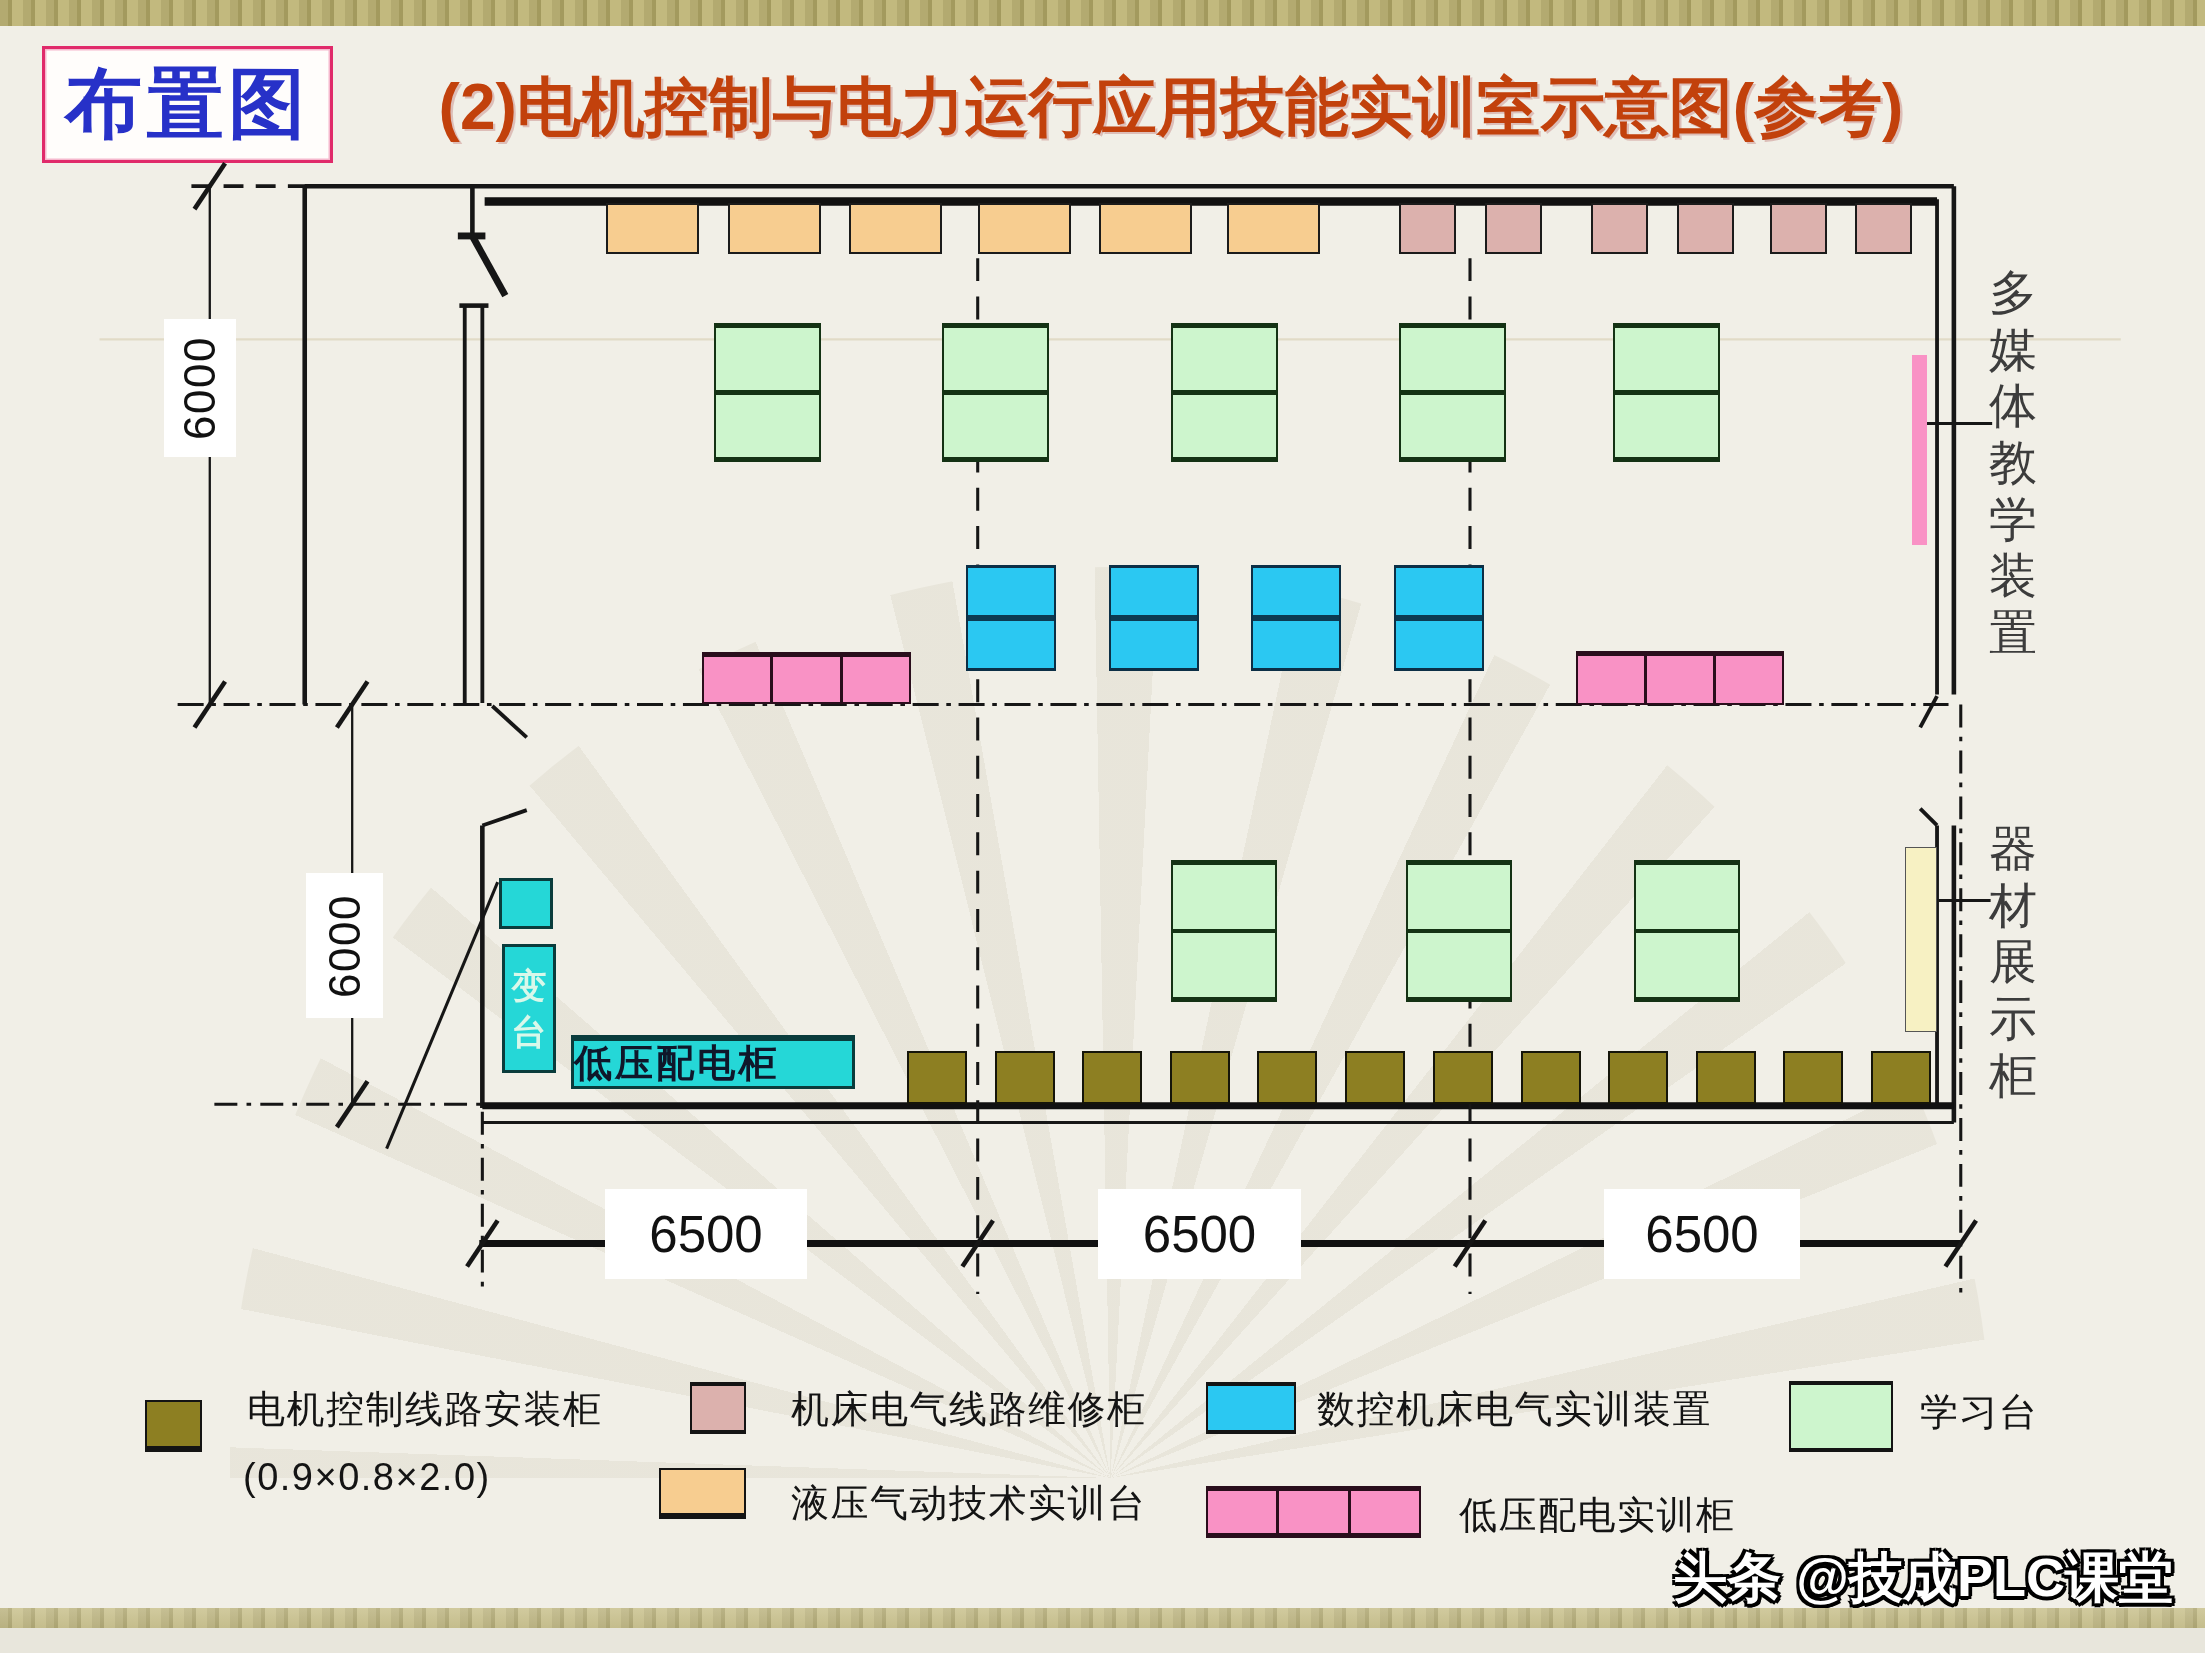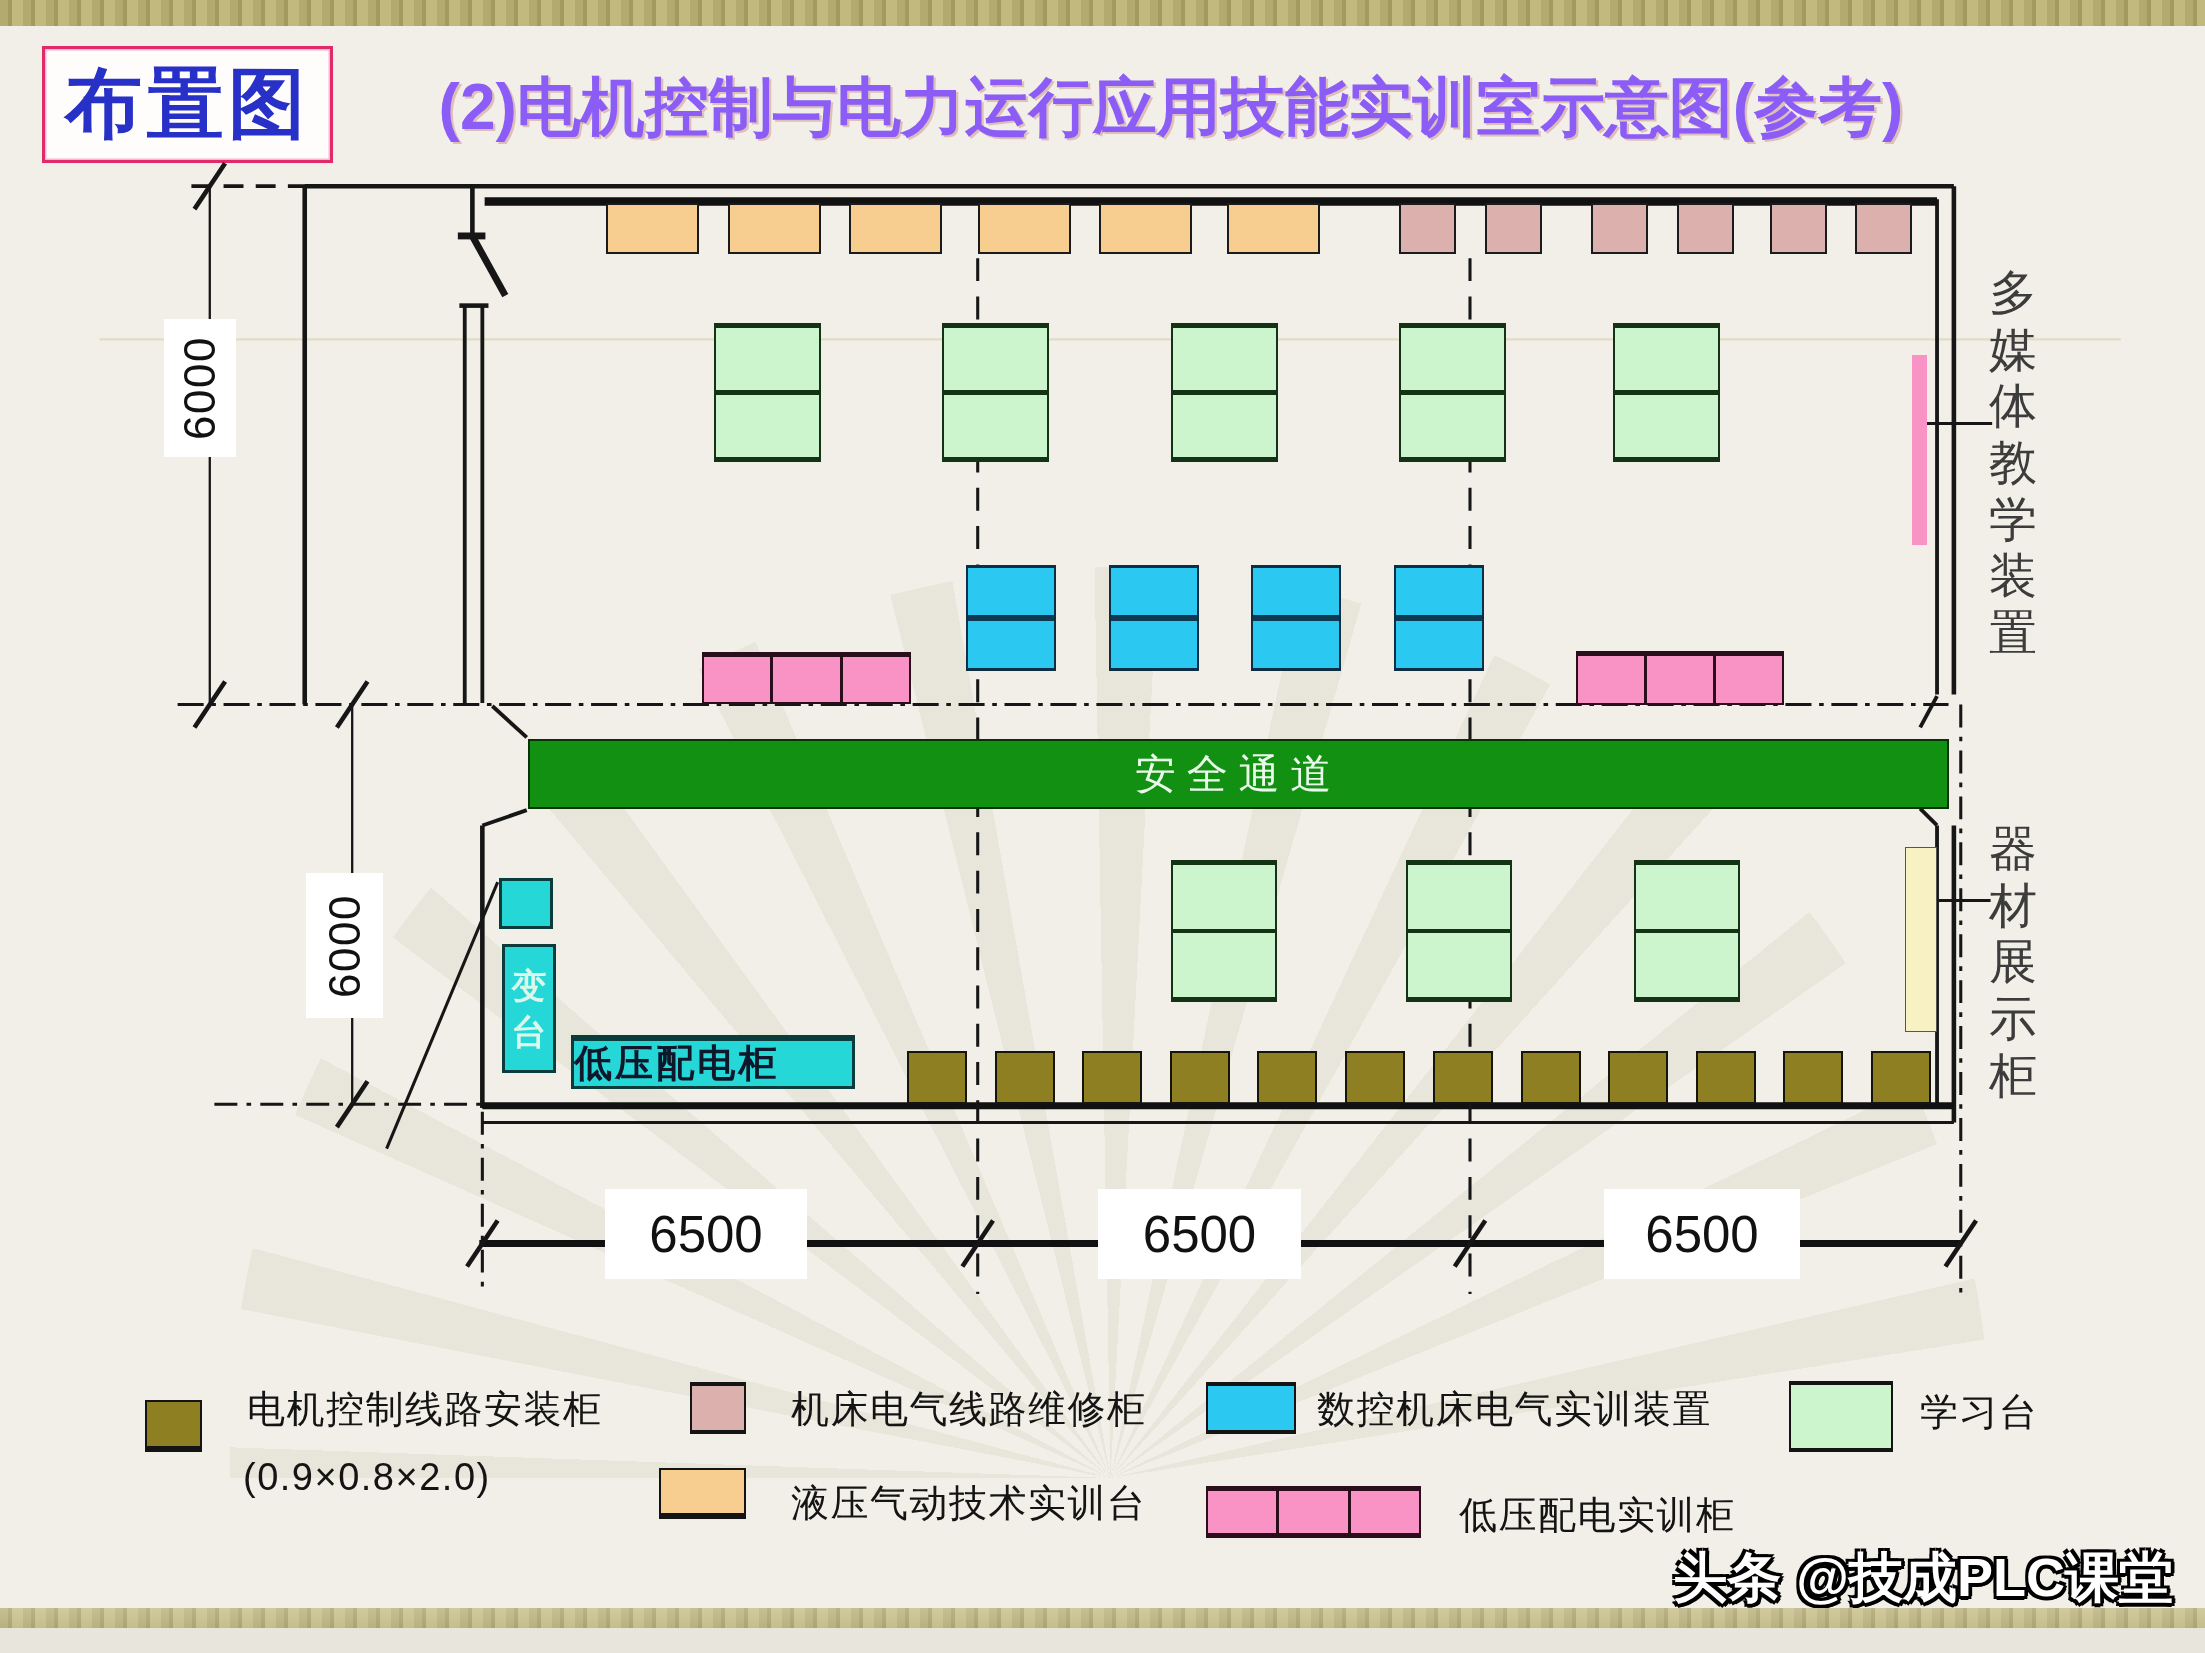--- a/index.html
+++ b/index.html
@@ -15,21 +15,21 @@
   
   .fan{position:absolute;left:230px;top:567px;width:1761px;height:911px;
        border-radius:911px 911px 0 0/911px 911px 0 0;overflow:hidden;opacity:.40;
        background:repeating-conic-gradient(from 255deg at 50% 100%,rgba(201,195,174,.55) 0deg 4deg,rgba(241,239,231,0) 4deg 13deg);}
   
   .tag-box{position:absolute;left:42px;top:46px;width:285px;height:111px;background:#fffdfb;
            border:3.1px solid #e02a6a;box-shadow:0 0 0 1.5px #f6b8cd inset;display:flex;align-items:center;justify-content:center;}
   .tag-box span{font-family:"Liberation Serif","DejaVu Serif",serif;font-weight:bold;font-size:77px;color:#2731c8;letter-spacing:4.6px;}
   
   .headline{position:absolute;left:413px;top:64px;width:1516px;text-align:center;
-            font-weight:bold;font-size:64px;color:#8b5cf6;text-shadow:2.3px 2.3px 0 rgba(150,20,20,.22);white-space:nowrap;}
+            font-weight:bold;font-size:64px;color:#c2410c;text-shadow:2.3px 2.3px 0 rgba(150,20,20,.22);white-space:nowrap;}
   
   svg.lines{position:absolute;left:0;top:0;}
   
   .fbox{position:absolute;box-sizing:border-box;border:2.3px solid #1b1b1b;}
   .orange{background:#f7cd90;}
   .rose{background:#dcb1ad;}
   .olive{background:#8d7f22;border-color:#15150a;}
   .pair{position:absolute;box-sizing:border-box;display:flex;flex-direction:column;}
   .pair .cell{flex:1;}
   .pair.green{border:2.3px solid #143214;border-top-width:5.4px;border-bottom-width:5.4px;}
@@ -230,23 +230,20 @@
       <div class="fbox olive" style="left: 1257px; top: 1051px; width: 60px; height: 53px;"></div>
       <div class="fbox olive" style="left: 1345px; top: 1051px; width: 60px; height: 53px;"></div>
       <div class="fbox olive" style="left: 1433px; top: 1051px; width: 60px; height: 53px;"></div>
       <div class="fbox olive" style="left: 1521px; top: 1051px; width: 60px; height: 53px;"></div>
       <div class="fbox olive" style="left: 1608px; top: 1051px; width: 60px; height: 53px;"></div>
       <div class="fbox olive" style="left: 1696px; top: 1051px; width: 60px; height: 53px;"></div>
       <div class="fbox olive" style="left: 1783px; top: 1051px; width: 60px; height: 53px;"></div>
       <div class="fbox olive" style="left: 1871px; top: 1051px; width: 60px; height: 53px;"></div>
     </div>
 
-  <div class="safety">
-    <span>安全通道</span>
-  </div>
 
   <div class="cyan-box" style="left:499px;top:878px;width:54px;height:51px;"></div>
 
   <div class="cyan-box vstack" style="left:502px;top:944px;width:54px;height:129px;">
     <div class="bt-text">变台</div>
   </div>
 
   <div class="cyan-box vstack" style="left:571px;top:1035px;width:284px;height:54px;border-top-width:6.1px;">
     <div class="lv-bar-text">低压配电柜</div>
   </div>

